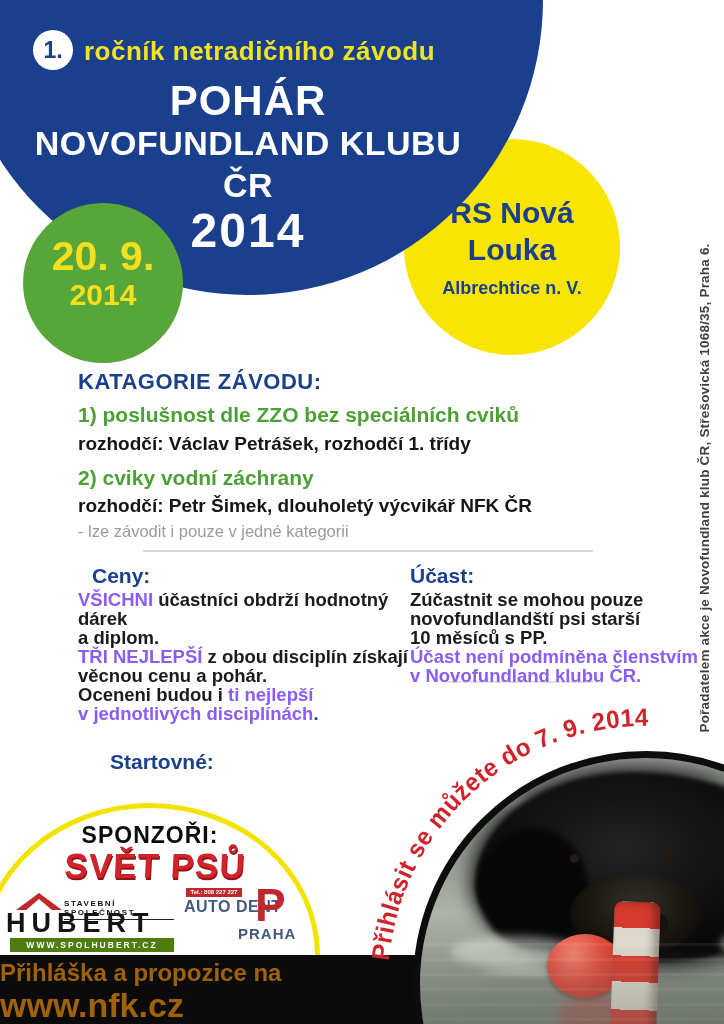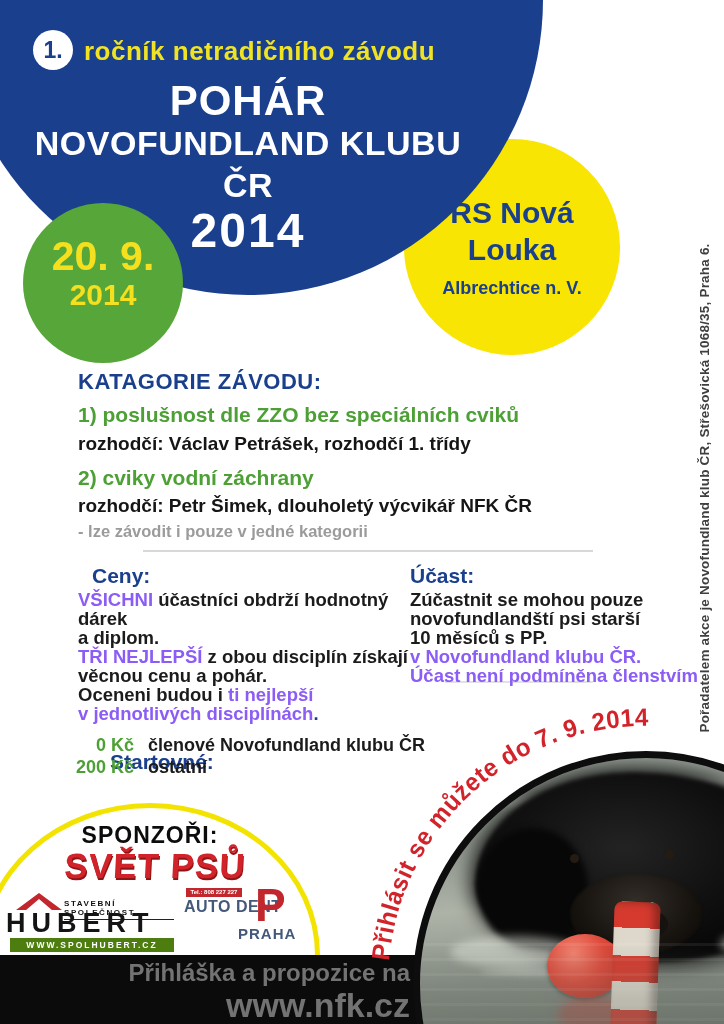--- a/index.html
+++ b/index.html
@@ -43,21 +43,21 @@
     font-size:13.5px;font-weight:bold;color:#3f3f3f;text-align:center;
     white-space:nowrap;letter-spacing:0.2px;}
 
   
   .cat-title{left:78px;top:369px;font-size:22px;font-weight:bold;color:#1a3f8c;
     letter-spacing:0.5px;}
   .cat-item{left:78px;font-size:21px;font-weight:bold;color:#4da035;}
   .cat-item1{top:403px;} .cat-item2{top:466px;}
   .cat-judge{left:78px;font-size:19px;font-weight:bold;color:#151515;}
   .cat-judge1{top:433px;} .cat-judge2{top:495px;}
-  .cat-note{left:78px;top:522px;font-size:16.5px;font-weight:bold;color:#9b9b9b;}
+  .cat-note{left:78px;top:522px;font-size:16.5px;font-weight:normal;color:#9b9b9b;}
 
   .divider1{left:143px;top:550px;width:450px;height:2px;background:#d8d8d8;}
   .divider2{left:445px;top:681px;width:148px;height:2px;background:#e2e2e2;}
 
   
   .sec-title{font-size:21px;font-weight:bold;color:#1a3f8c;}
   .prizes-title{left:92px;top:564px;}
   .prizes-body{left:78px;top:590px;width:330px;font-size:18.5px;font-weight:bold;
     color:#1b1b1b;line-height:19px;}
   .prizes-body .ln{margin-bottom:0;}
@@ -96,21 +96,21 @@
     color:#fff;font-size:6px;font-weight:bold;text-align:center;line-height:9px;}
   .autodent-name{left:184px;top:898px;z-index:5;font-size:16px;font-weight:bold;
     color:#44597a;letter-spacing:0.5px;}
   .autodent-p{left:255px;top:882px;z-index:6;font-size:46px;font-weight:bold;color:#c1272d;
     line-height:46px;}
   .autodent-city{left:238px;top:925px;z-index:5;font-size:15px;font-weight:bold;
     color:#44597a;letter-spacing:1px;}
 
   
   .footer-bar{left:0;top:955px;width:724px;height:69px;background:#0b0b0b;z-index:6;}
-  .footer-text{left:0;top:959px;width:410px;text-align:right;z-index:6;color:#737373;}
+  .footer-text{left:0;top:959px;width:410px;text-align:left;z-index:6;color:#a16207;}
   .footer-l1{font-size:24px;font-weight:bold;line-height:28px;}
   .footer-l2{font-size:34px;font-weight:bold;line-height:36px;}
 
   
   .photo-circle{left:413px;top:751px;width:466px;height:466px;border-radius:50%;
     border:7px solid #0d0d0d;box-sizing:border-box;overflow:hidden;z-index:7;
     background:linear-gradient(175deg,#9aa29a 0%,#8d948b 18%,#aeb3a8 32%,#848b82 48%,
       #6d746b 62%,#595f58 78%,#4c524b 100%);}
   .photo-circle .streak{position:absolute;background:rgba(240,242,235,0.35);
     filter:blur(3px);border-radius:50%;}
@@ -198,35 +198,25 @@
     <div class="ln">věcnou cenu a pohár.</div>
     <div class="ln"><span>Oceneni budou i </span><span class="green">ti nejlepší</span></div>
     <div class="ln"><span class="green">v jednotlivých disciplínách</span><span class="dark-dot">.</span></div>
   </div>
 
   <div class="abs sec-title part-title">Účast:</div>
   <div class="abs part-body">
     <div>Zúčastnit se mohou pouze</div>
     <div>novofundlandští psi starší</div>
     <div>10 měsíců s PP.</div>
+    <div class="green">Účast není podmíněna členstvím</div>
     <div class="green">v Novofundland klubu ČR.</div>
-    <div class="green">Účast není podmíněna členstvím</div>
   </div>
 
   <div class="abs sec-title fee-title">Startovné:</div>
-  <div class="abs fee-rows">
-    <div class="fee-row">
-      <span class="fee-price">0 Kč</span>
-      <span class="fee-label">členové Novofundland klubu ČR</span>
-    </div>
-    <div class="fee-row">
-      <span class="fee-price">200 Kč</span>
-      <span class="fee-label">ostatní</span>
-    </div>
-  </div>
 
   <div class="abs sponsor-bubble"></div>
   <div class="abs sponsor-title">SPONZOŘI:</div>
   <div class="abs svetpsu">SVĚT PSŮ</div>
   <div class="abs hubert-roof"></div>
   <div class="abs hubert-tagline">STAVEBNÍ SPOLEČNOST</div>
   <div class="abs hubert-name">HUBERT</div>
   <div class="abs hubert-webbar">WWW.SPOLHUBERT.CZ</div>
   <div class="abs autodent-tel">Tel.: 808 227 227</div>
   <div class="abs autodent-name">AUTO DENT</div>

